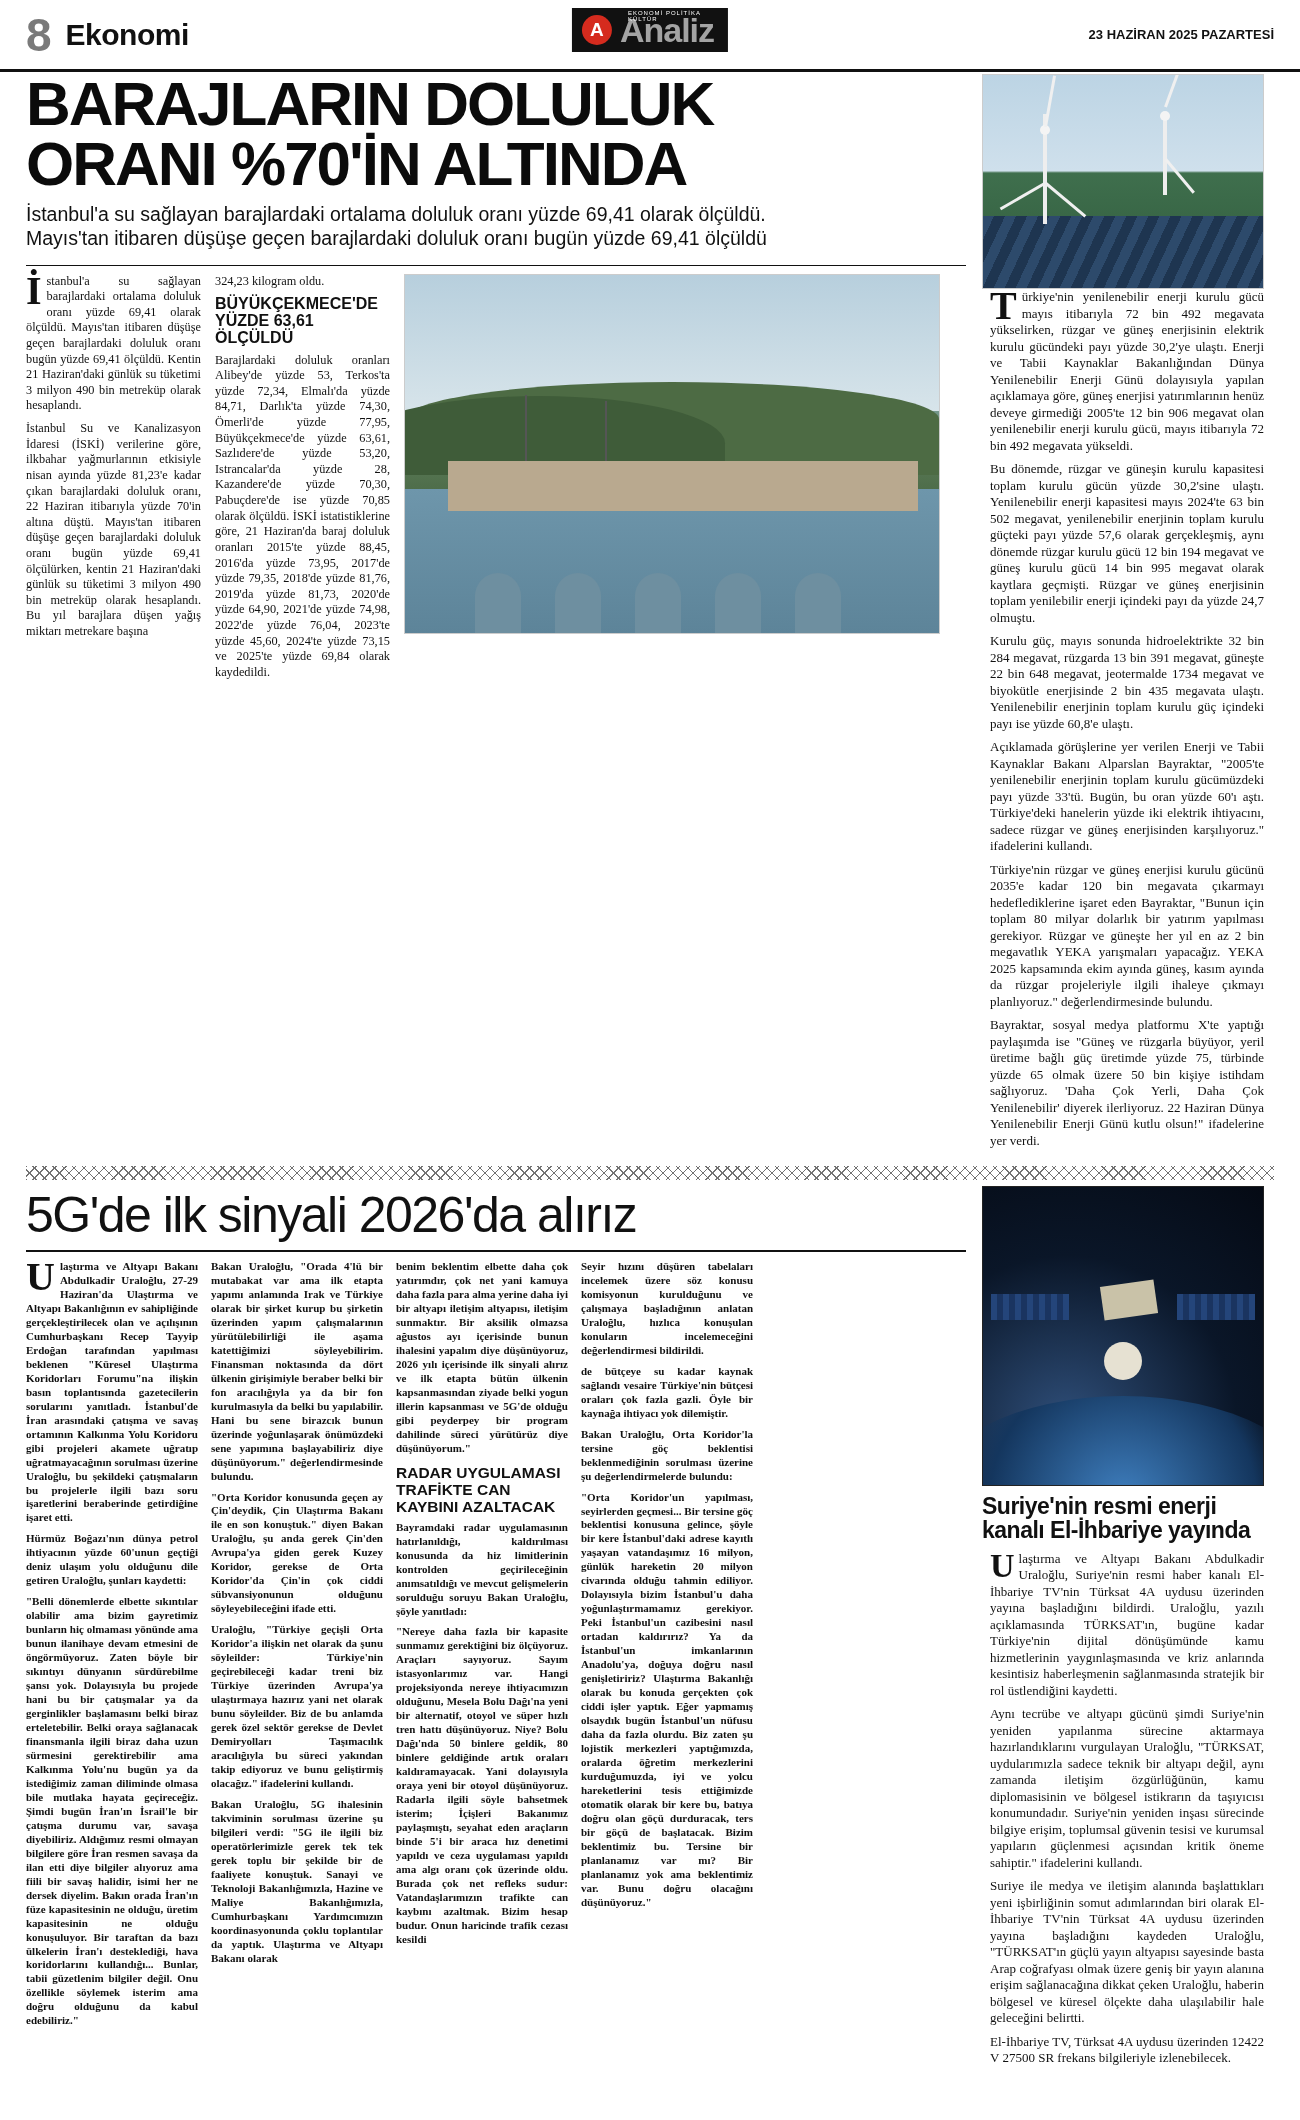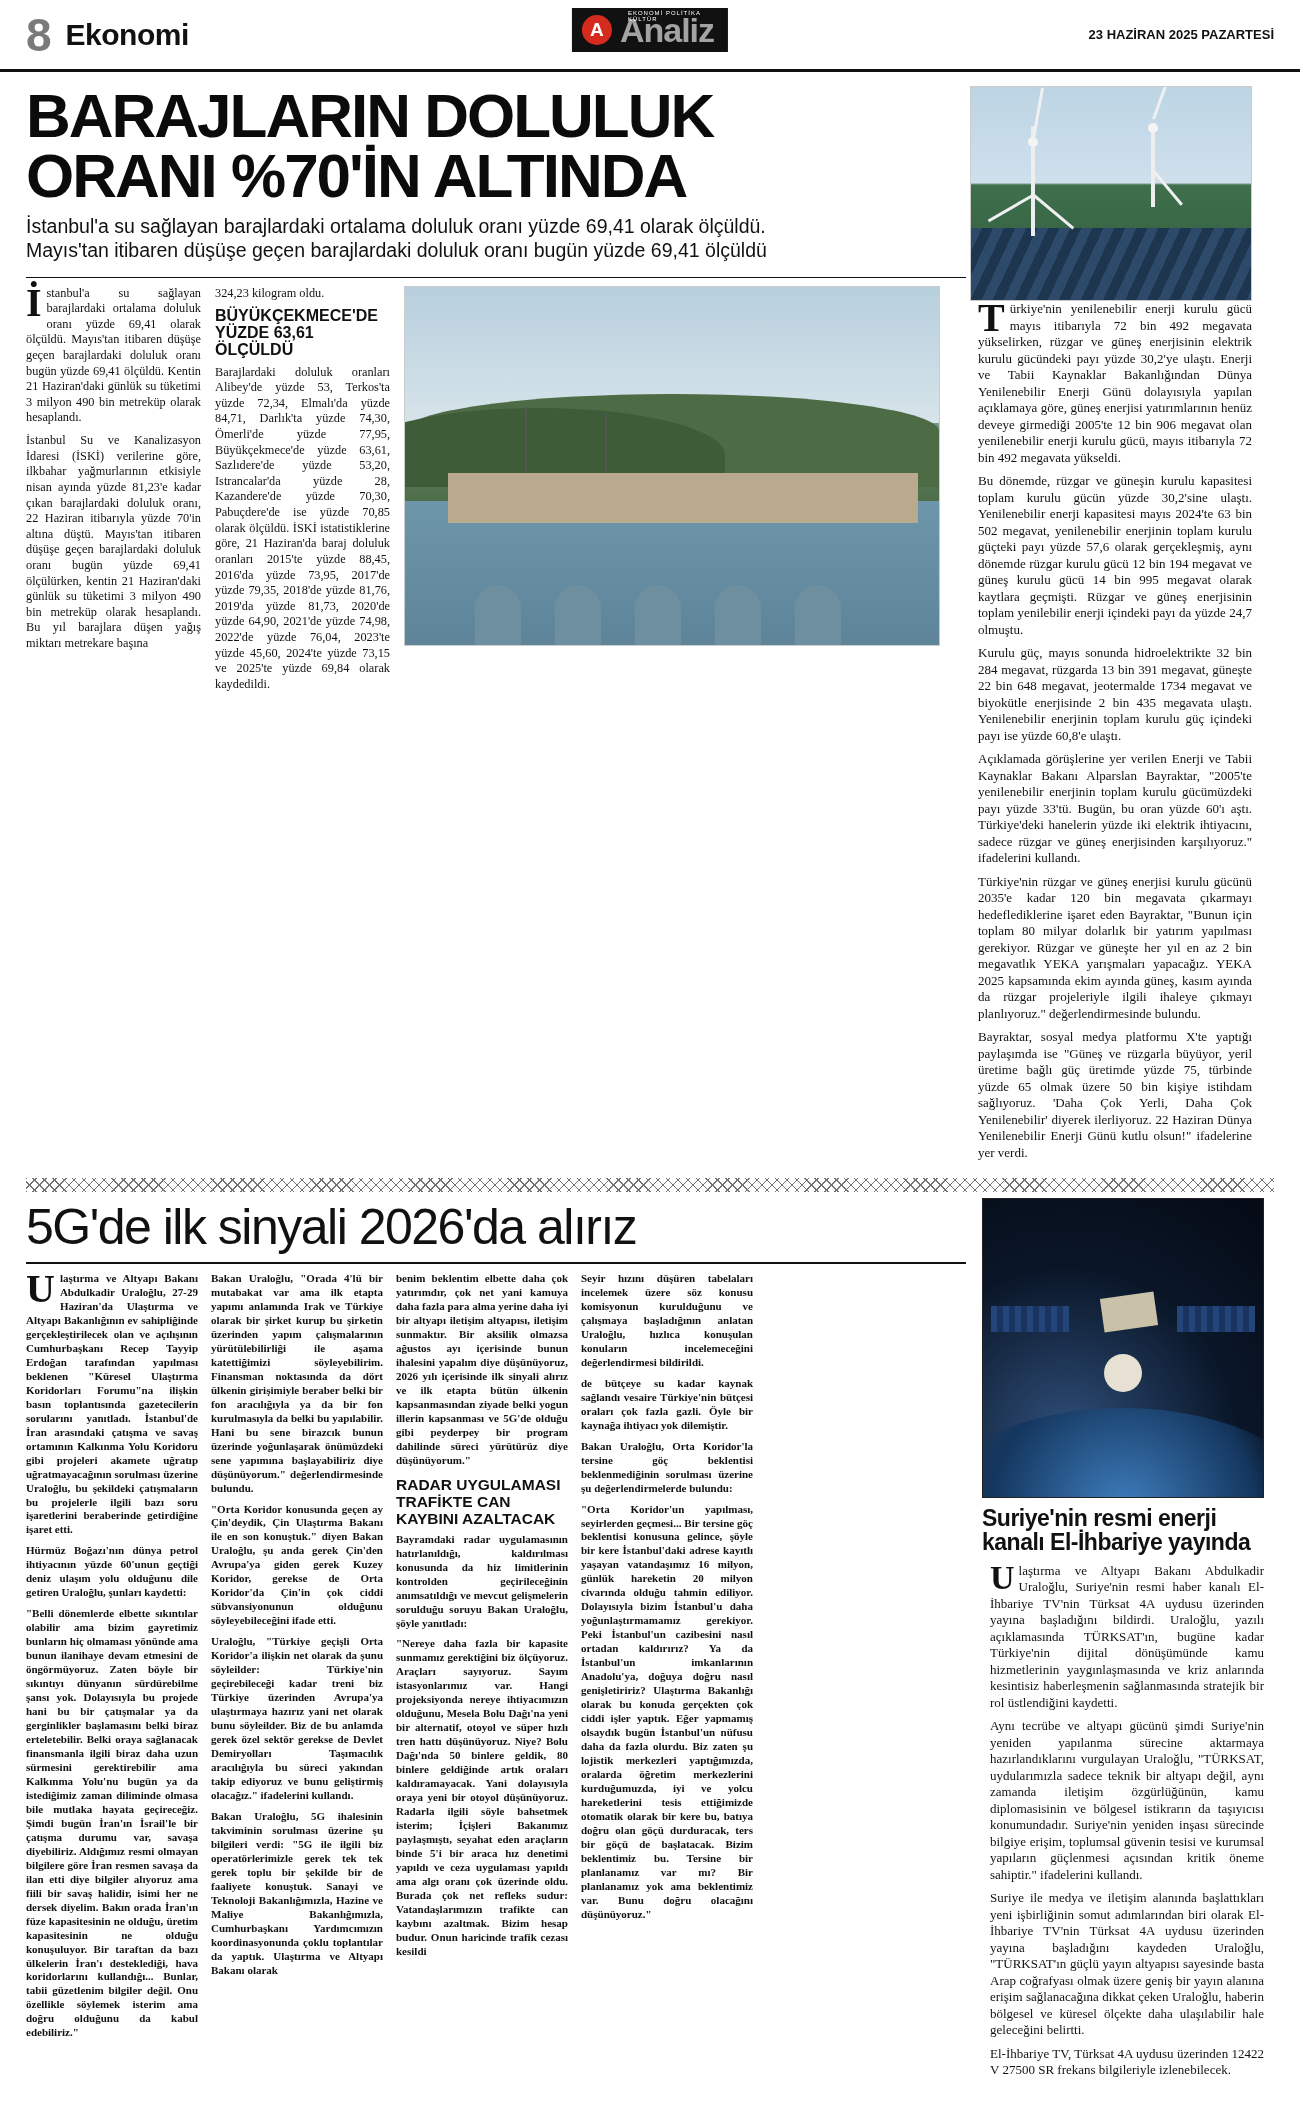--- a/index.html
+++ b/index.html
@@ -81,22 +81,22 @@
     font-weight:bold;
     color:#111;
   }
 
   
   .page { padding:0 26px; }
 
   
   .top-story {
     display:flex;
-    gap:4px;
-    padding-top:14px;
+    gap:16px;
+    padding-top:2px;
   }
   .top-left { width:940px; }
   .top-right { width:282px; }
 
   .headline {
     font-family:"Liberation Sans", sans-serif;
     font-weight:bold;
     font-size:62px;
     line-height:0.96;
     letter-spacing:-2px;

